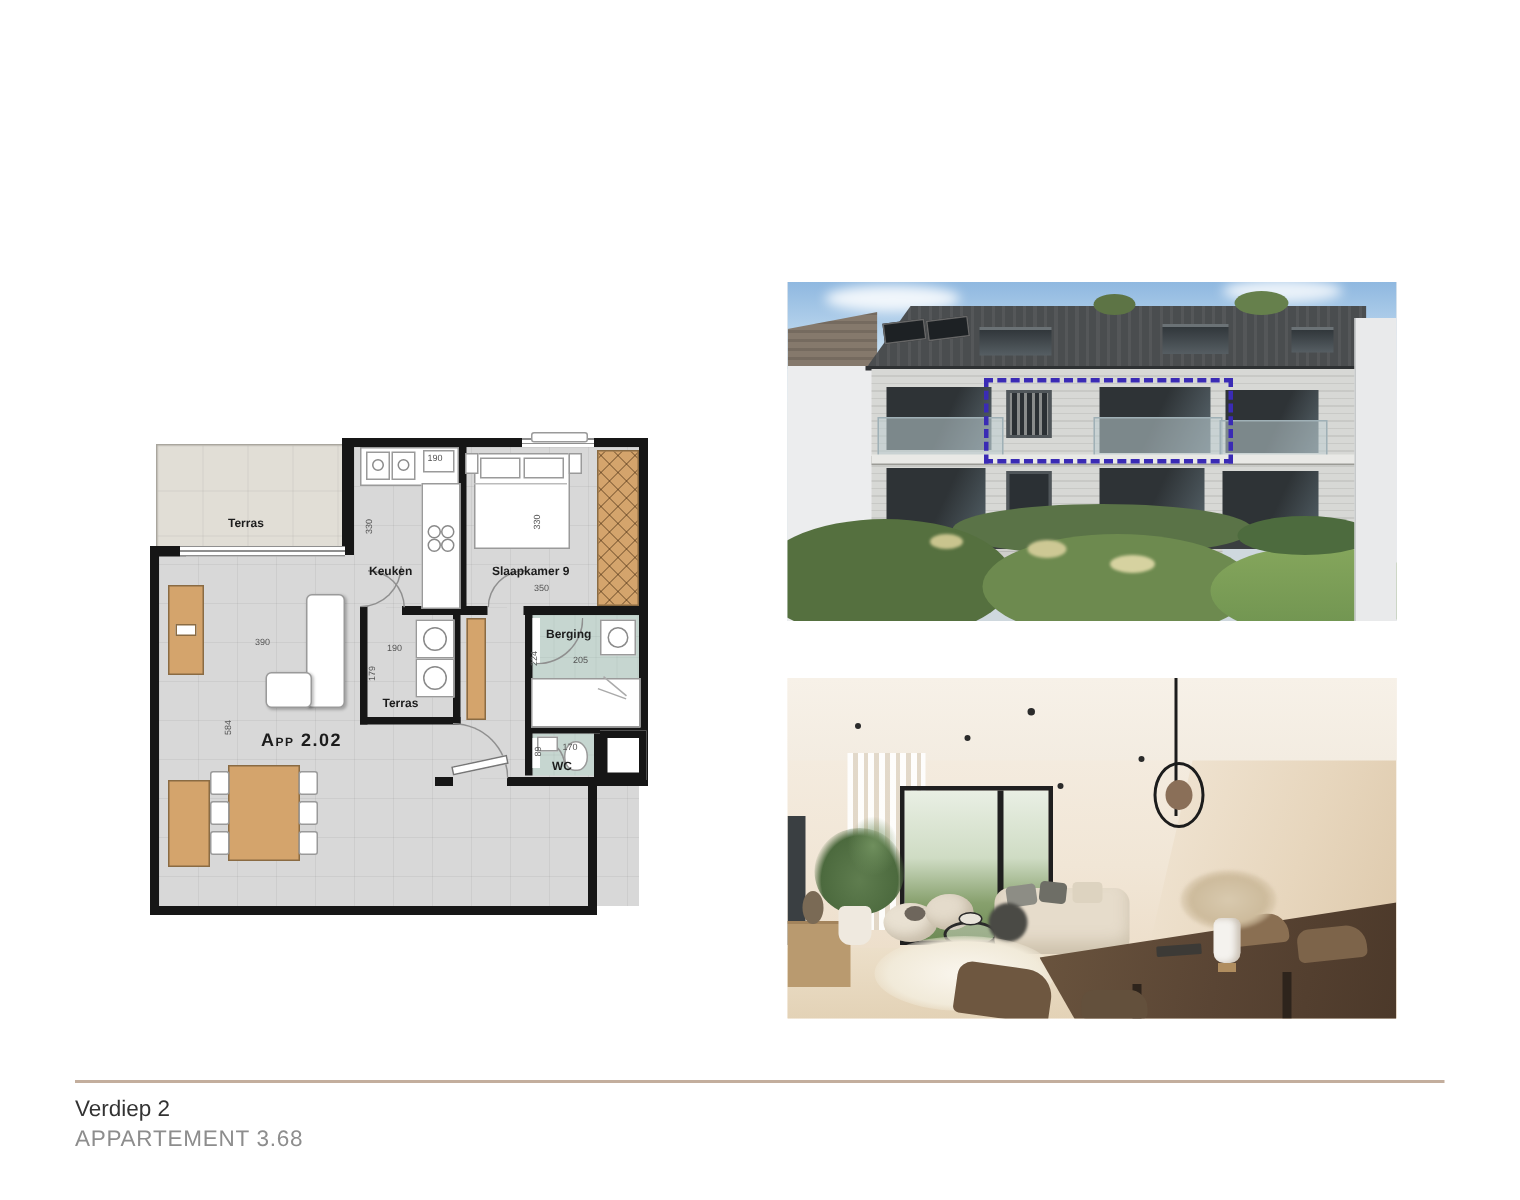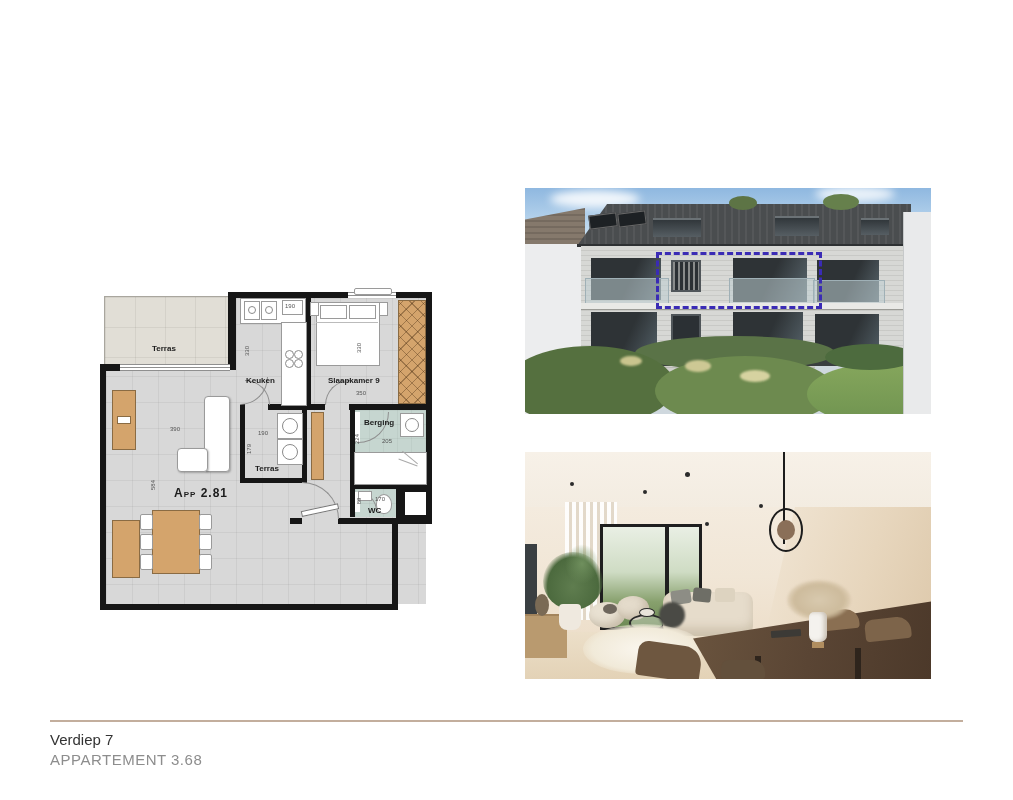--- a/index.html
+++ b/index.html
@@ -147,21 +147,21 @@
     <div class="whitef" style="left:99px;top:222px;width:11px;height:14px;border-radius:2px;"></div>
     <div class="whitef" style="left:99px;top:242px;width:11px;height:14px;border-radius:2px;"></div>
     <div class="whitef" style="left:99px;top:262px;width:11px;height:14px;border-radius:2px;"></div>
 
     <div class="roomlbl" style="left:52px;top:52px;">Terras</div>
     <div class="roomlbl" style="left:146px;top:84px;">Keuken</div>
     <div class="roomlbl" style="left:228px;top:84px;">Slaapkamer 9</div>
     <div class="roomlbl" style="left:264px;top:126px;">Berging</div>
     <div class="roomlbl" style="left:155px;top:172px;">Terras</div>
     <div class="roomlbl" style="left:268px;top:214px;">WC</div>
-    <div class="aptlbl" style="left:74px;top:194px;">App 2.81</div>
+    <div class="aptlbl" style="left:74px;top:194px;">App 2.02</div>
 
     <div class="dim vdim" style="left:142px;top:56px;">330</div>
     <div class="dim vdim" style="left:254px;top:53px;">330</div>
     <div class="dim" style="left:256px;top:98px;">350</div>
     <div class="dim" style="left:70px;top:134px;">390</div>
     <div class="dim vdim" style="left:48px;top:190px;">584</div>
     <div class="dim" style="left:158px;top:138px;">190</div>
     <div class="dim vdim" style="left:144px;top:154px;">179</div>
     <div class="dim vdim" style="left:252px;top:144px;">224</div>
     <div class="dim" style="left:282px;top:146px;">205</div>
@@ -271,16 +271,16 @@
     <div class="abs" style="left:112px;top:192px;width:64px;height:35px;background:#6e5740;border-radius:10px 18px 4px 4px;transform:rotate(8deg);"></div>
     <div class="abs" style="left:196px;top:208px;width:44px;height:19px;background:#63503c;border-radius:8px 12px 3px 3px;"></div>
 
     <div class="blob" style="left:262px;top:128px;width:64px;height:40px;background:radial-gradient(ellipse,#d8c9ae 0%,#cdbb9c 55%,transparent 78%);filter:blur(1px);"></div>
     <div class="abs" style="left:284px;top:160px;width:18px;height:30px;background:#f4f2ee;border-radius:5px 5px 7px 7px;box-shadow:inset -3px 0 4px rgba(140,120,95,.4);"></div>
     <div class="abs" style="left:287px;top:190px;width:12px;height:6px;background:#b08d5f;"></div>
     <div class="abs" style="left:246px;top:178px;width:30px;height:7px;background:#3c3a36;border-radius:1px;transform:rotate(-4deg);"></div>
   </div>
 
   <div class="rule"></div>
-  <div class="floor-label">Verdiep 7</div>
+  <div class="floor-label">Verdiep 2</div>
   <div class="apt-label">APPARTEMENT 3.68</div>
 
 </div>
 
 </body></html>

